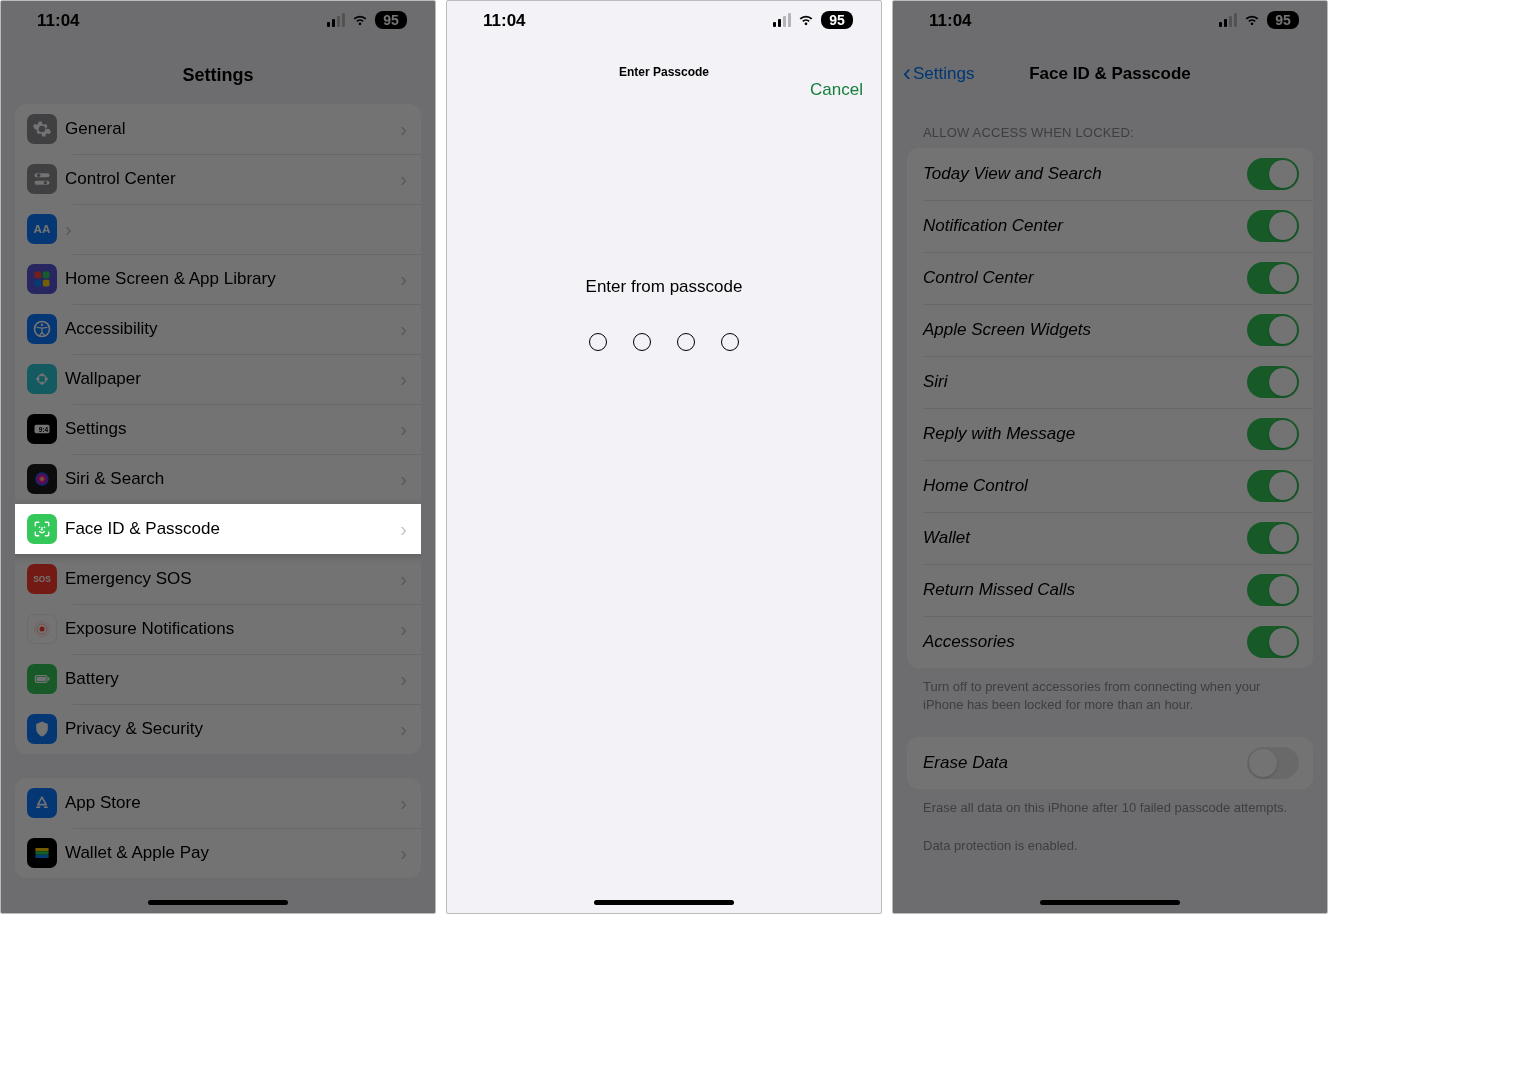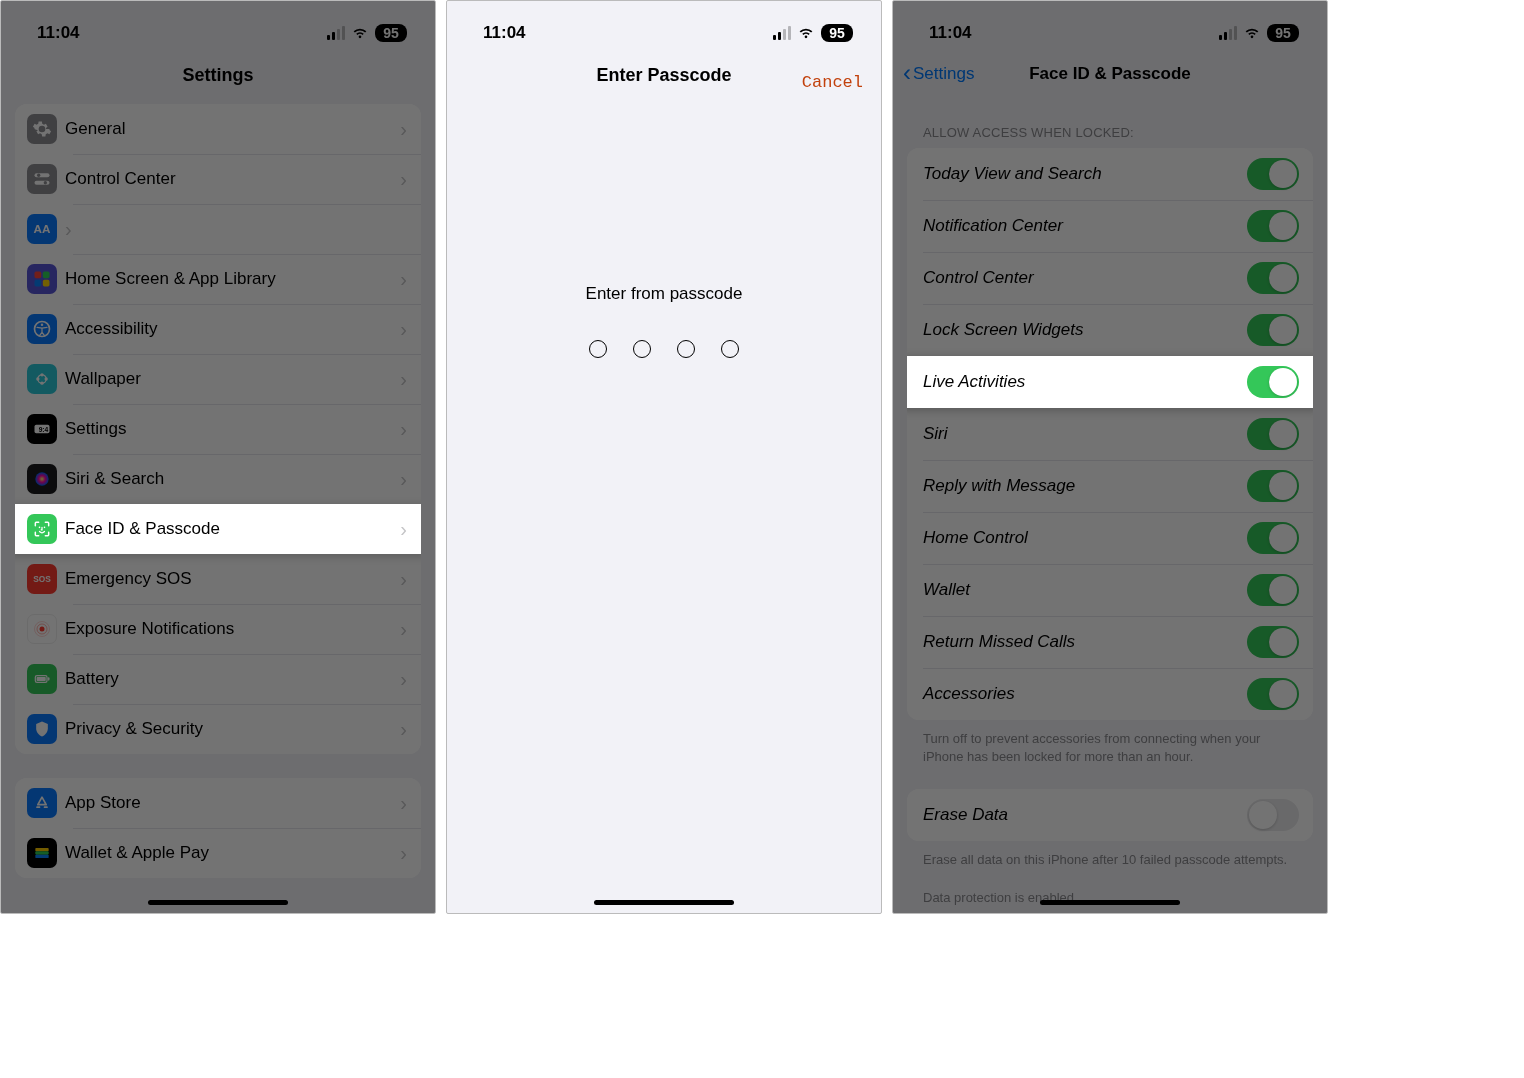--- a/index.html
+++ b/index.html
@@ -28,21 +28,21 @@
     position: absolute;
     inset: 0;
     background: rgba(0,0,0,0.55);
     pointer-events: none;
     z-index: 5;
   }
   
   .status-bar {
     height: 54px;
     display: flex;
-    align-items: center;
+    align-items: flex-start;
     justify-content: space-between;
     padding: 10px 28px 0 36px;
     font-size: 17px;
     font-weight: 600;
     color: #000;
     position: relative;
     z-index: 2;
   }
   .status-icons { display: flex; align-items: center; gap: 6px; }
   .signal { display: flex; align-items: flex-end; gap: 2px; }
@@ -119,24 +119,24 @@
     z-index: 30;
   }
   
   .passcode-nav {
     display: flex;
     align-items: center;
     justify-content: center;
     padding: 10px 16px 8px;
     position: relative;
   }
-  .passcode-nav .title { font-size: 18px; font-weight: 600; }
+  .passcode-nav .title { font-size: 12px; font-weight: 600; }
   .passcode-nav .cancel {
-    position: absolute; right: 18px; top: 18px;
-    color: #c2410c; font-size: 17px; font-family: Liberation Mono, monospace;
+    position: absolute; right: 18px; top: 25px;
+    color: #15803d; font-size: 17px;
   }
   .pc-body {
     flex: 1;
     display: flex;
     flex-direction: column;
     align-items: center;
     padding-top: 190px;
   }
   .pc-prompt { font-size: 17px; color: #000; margin-bottom: 36px; }
   .pc-dots { display: flex; gap: 26px; }
@@ -487,27 +487,21 @@
           <span class="knob"></span>
         </span>
       </div>
       <div class="trow">
     <span class="tlabel">Control Center</span>
     <span class="switch ">
           <span class="knob"></span>
         </span>
       </div>
       <div class="trow">
-    <span class="tlabel">Lock Screen Widgets</span>
-    <span class="switch ">
-          <span class="knob"></span>
-        </span>
-      </div>
-      <div class="trow highlight">
-    <span class="tlabel">Live Activities</span>
+    <span class="tlabel">Apple Screen Widgets</span>
     <span class="switch ">
           <span class="knob"></span>
         </span>
       </div>
       <div class="trow">
     <span class="tlabel">Siri</span>
     <span class="switch ">
           <span class="knob"></span>
         </span>
       </div>

